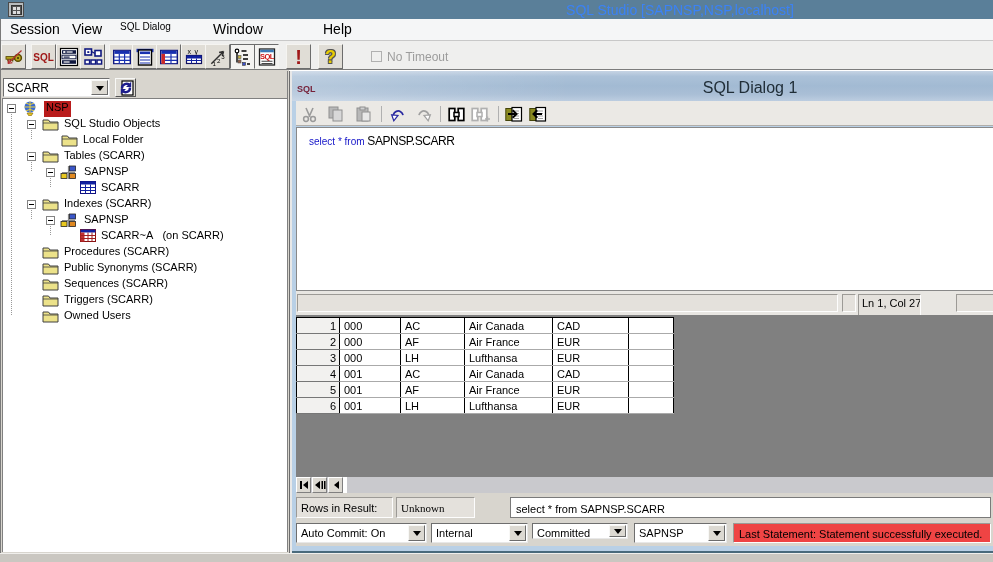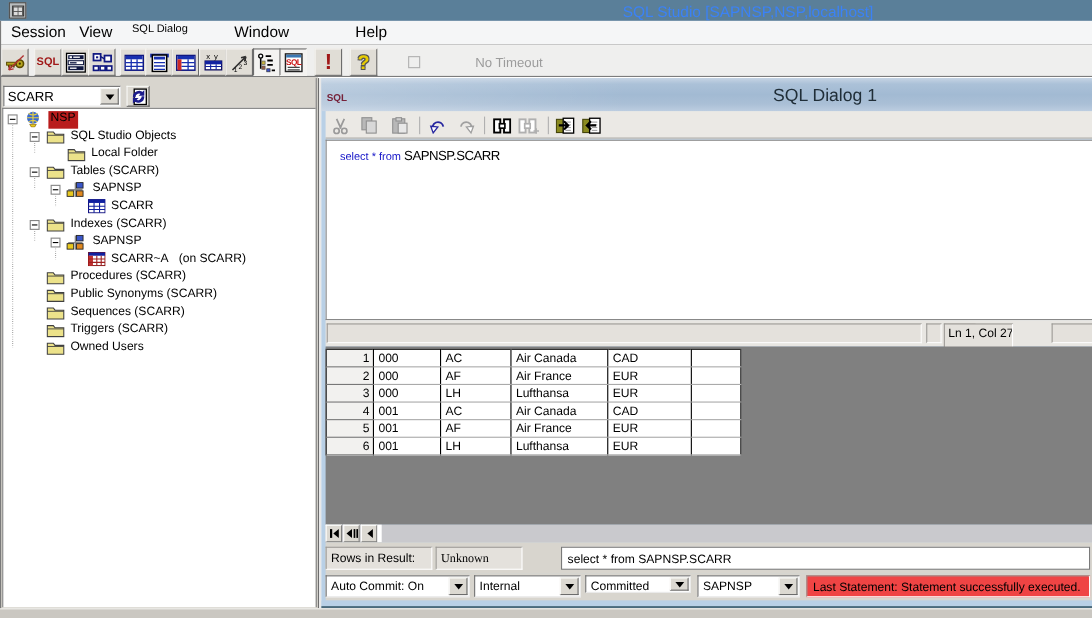--- a/index.html
+++ b/index.html
@@ -149,21 +149,21 @@
     <div class="tbtn" style="left:286px;">
         <span style="font-size:20px;font-weight:bold;color:#a01818;">!</span>
       </div>
 
     <div class="tbtn" style="left:318px;">
         <span style="font-size:18px;font-weight:bold;color:#e8cc00;text-shadow:1px 1px 0 #555, -1px -1px 0 #555, 1px -1px 0 #555, -1px 1px 0 #555;">?</span>
       </div>
   </div>
 
   <div class="abs" style="left:371px;top:51px;width:11px;height:11px;background:#efefee;border:1px solid #b0b0b0;"></div>
-  <div class="abs" style="left:387px;top:50px;font-size:12px;color:#9c9c9c;margin-left:45px;">No Timeout</div>
+  <div class="abs" style="left:387px;top:50px;font-size:12px;color:#9c9c9c;">No Timeout</div>
 
   <div class="abs" style="left:0;top:70px;width:289px;height:483px;background:#d8d5ce;border-left:1px solid #8a8a8a;"></div>
 
   <div class="combo" style="left:3px;top:78px;width:107px;height:19px;">
     <span style="position:absolute;left:3px;top:2px;font-size:12px;">SCARR</span>
     <span class="combobtn"></span>
   </div>
 
   <div class="abs" style="left:115px;top:78px;width:21px;height:19px;background:#dcd9d2;border-top:1px solid #f8f8f6;border-left:1px solid #f8f8f6;border-right:1px solid #555;border-bottom:1px solid #555;">
     <svg width="16" height="16" style="position:absolute;left:2px;top:1px" viewBox="0 0 16 16">

